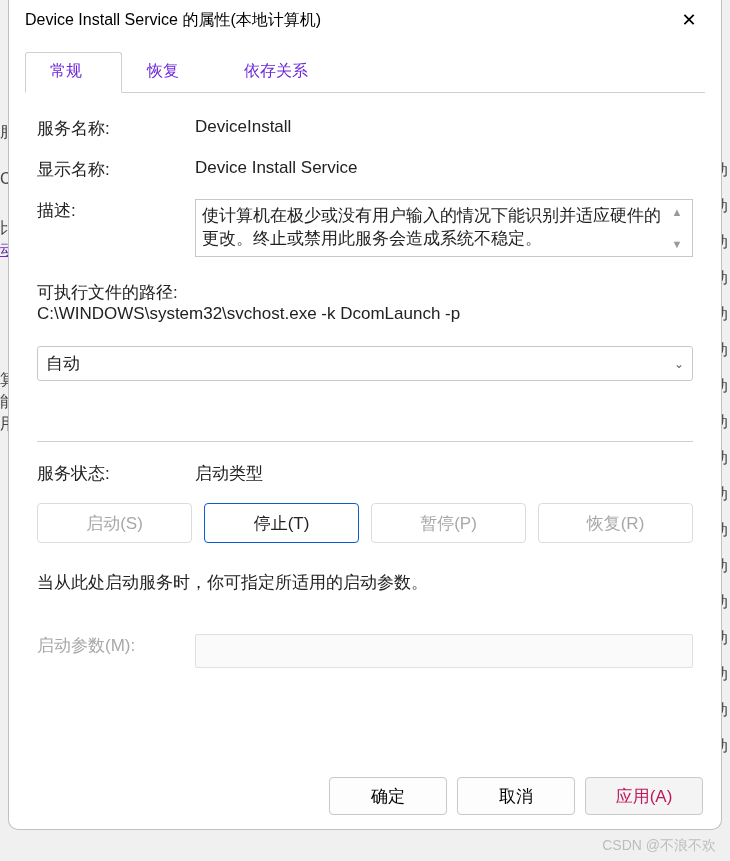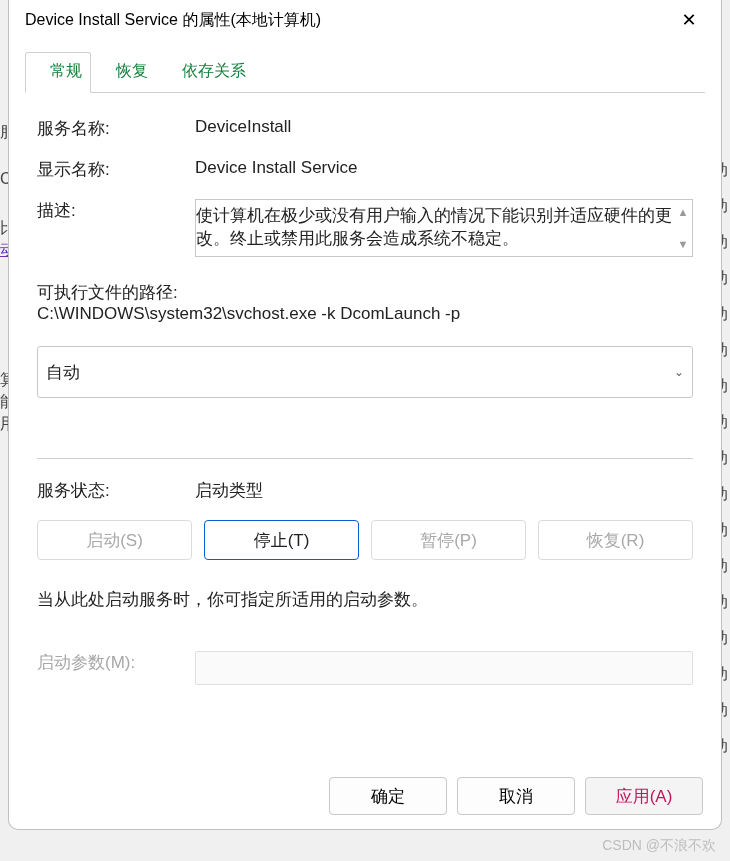--- a/index.html
+++ b/index.html
@@ -52,23 +52,23 @@
     }
     .tabs-wrap {
       padding: 12px 16px 0 16px;
     }
     .tabs {
       display: flex;
       border-bottom: 1px solid #d0d0d0;
       position: relative;
     }
     .tab {
-      padding: 8px 8px 10px 24px;
+      padding: 8px 39px 10px 24px;
       font-size: 16px;
-      color: #15803d;
+      color: #6d28d9;
       cursor: pointer;
       border: 1px solid transparent;
       margin-bottom: -1px;
     }
     .tab.active {
       border: 1px solid #d0d0d0;
       border-bottom: 1px solid #fff;
       border-radius: 3px 3px 0 0;
       background: #fff;
     }
@@ -85,21 +85,21 @@
     .row .lbl {
       width: 158px;
       flex-shrink: 0;
     }
     .row .val {
       flex: 1;
     }
     .desc-box {
       flex: 1;
       border: 1px solid #c8c8c8;
-      padding: 4px 0;
+      padding: 4px 6px;
       height: 58px;
       font-size: 17px;
       position: relative;
       display: flex;
     }
     .desc-text {
       flex: 1;
       overflow: hidden;
     }
     .desc-scroll {
@@ -118,21 +118,21 @@
     }
     .exe-path {
       margin-top: 0;
     }
     .select-wrap {
       flex: 1;
       position: relative;
     }
     .select {
       width: 100%;
-      height: 52px;
+      height: 35px;
       border: 1px solid #c8c8c8;
       border-radius: 3px;
       padding: 4px 8px;
       font-size: 17px;
       display: flex;
       align-items: center;
       justify-content: space-between;
       cursor: pointer;
       background: #fff;
     }

